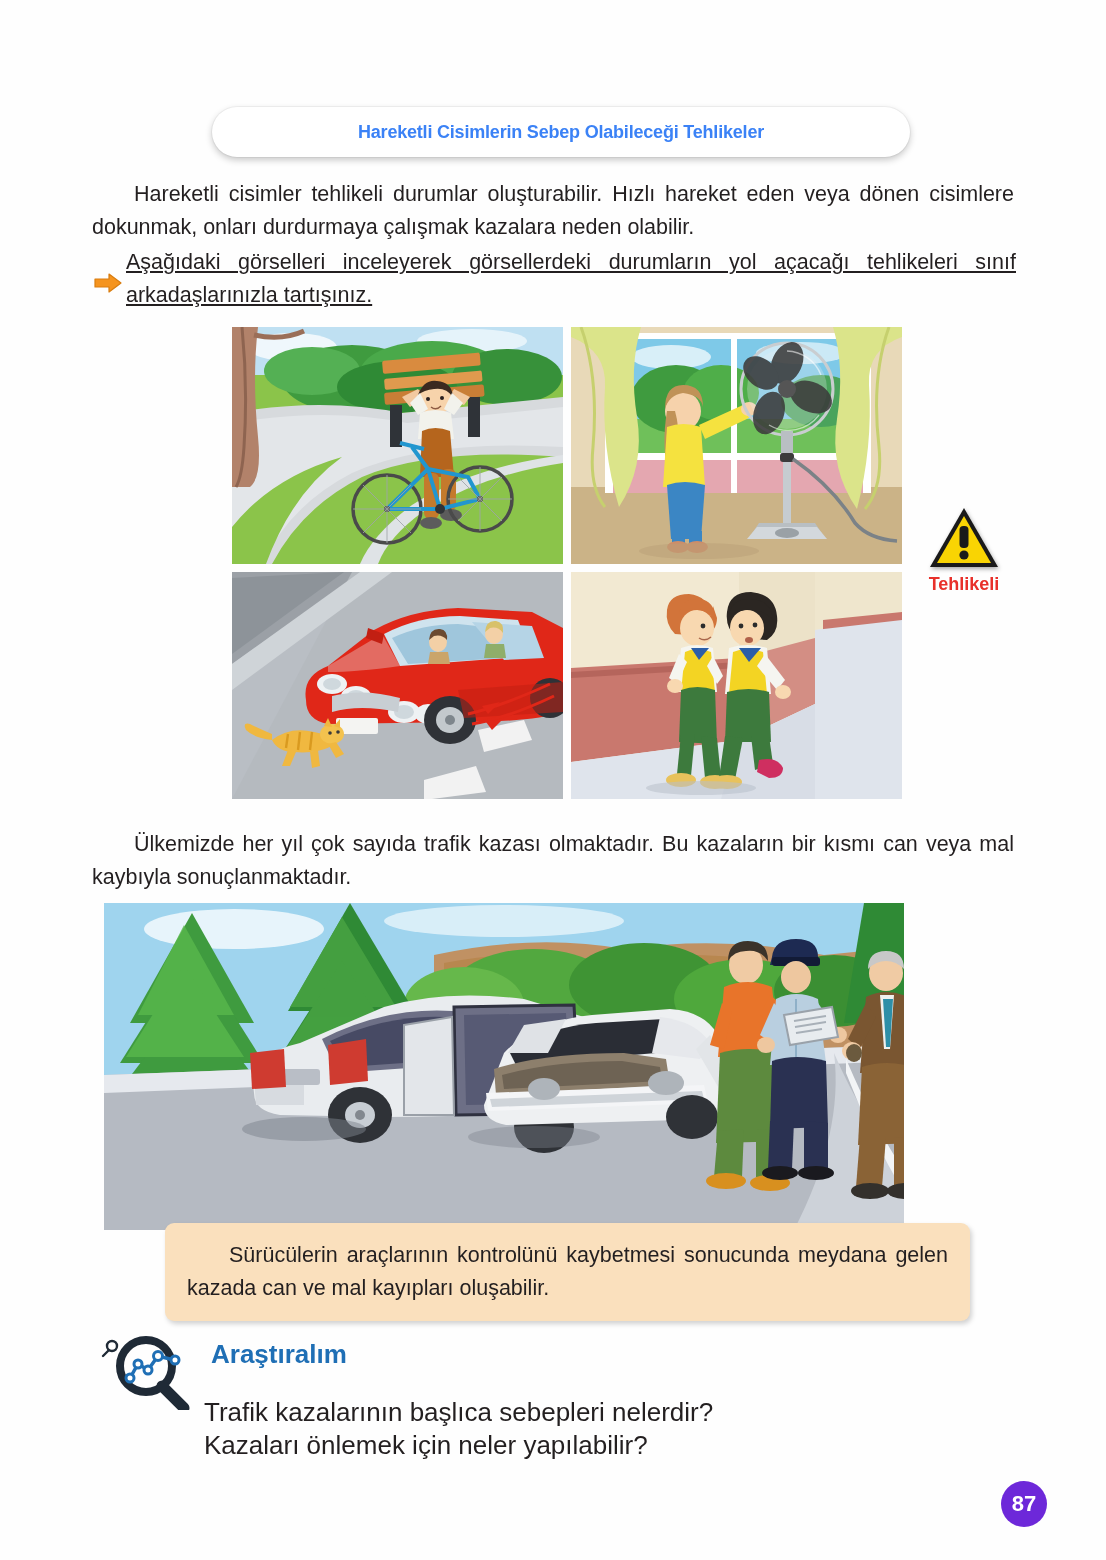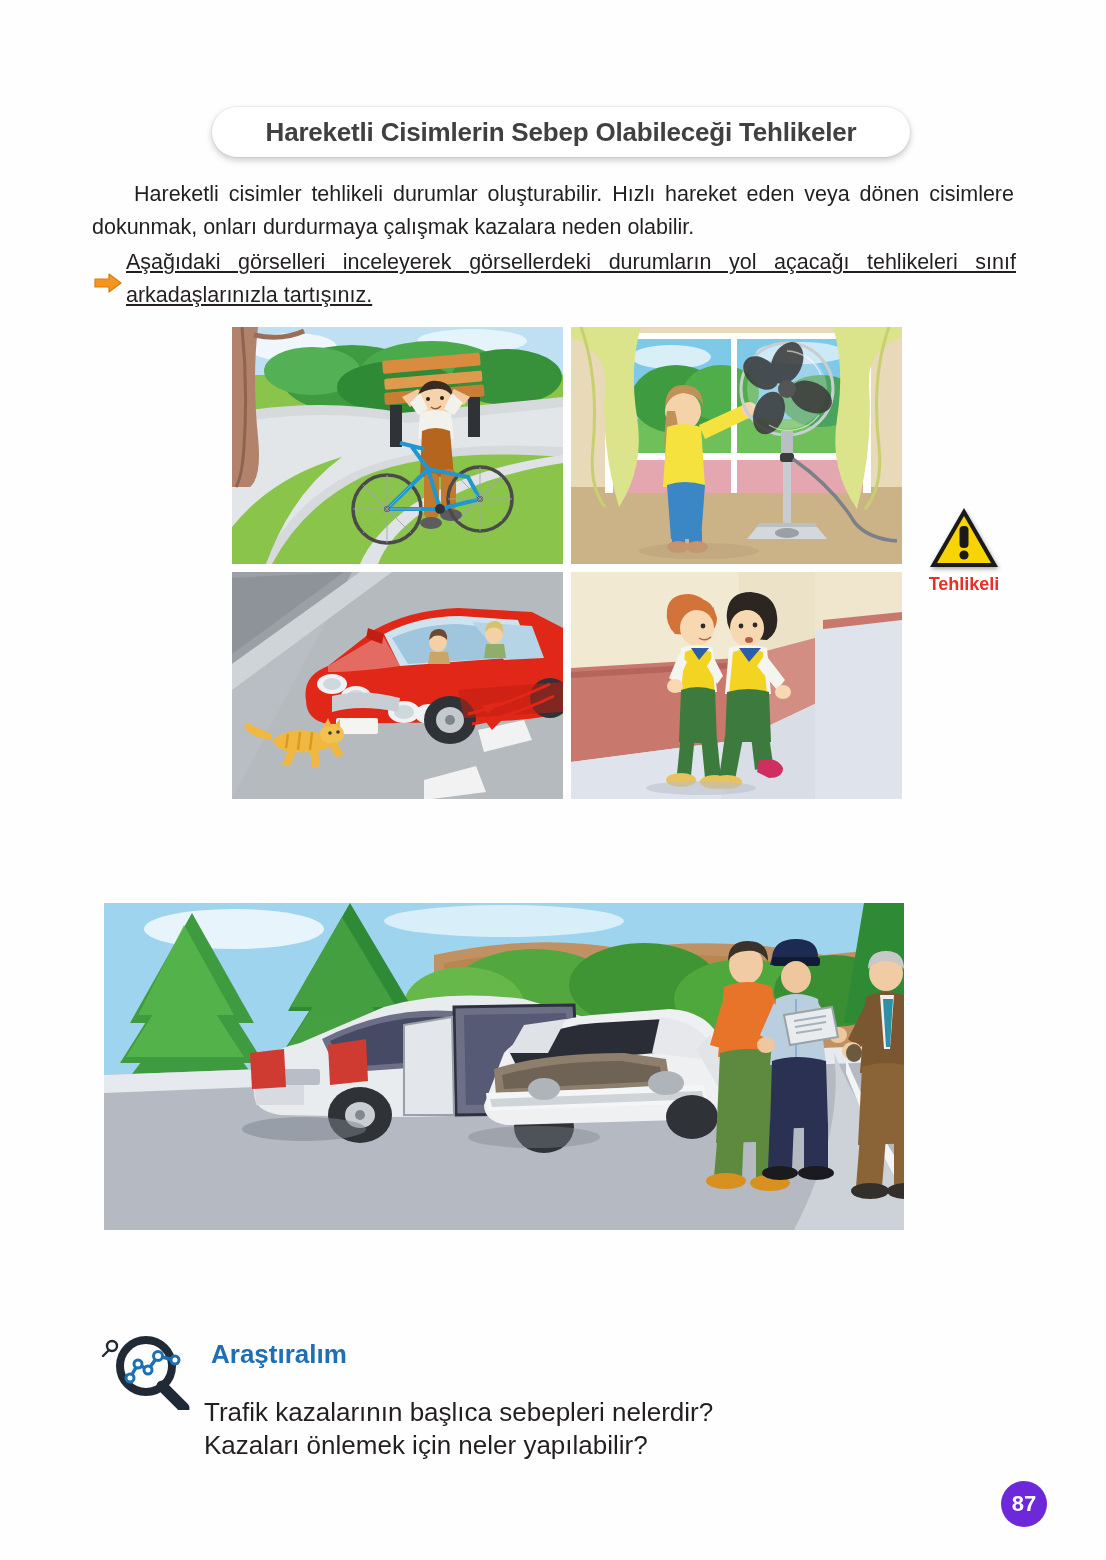--- a/index.html
+++ b/index.html
@@ -14,21 +14,21 @@
   
   .title-pill {
     position: absolute; left: 212px; top: 107px;
     width: 698px; height: 50px;
     background: #ffffff;
     border-radius: 25px;
     box-shadow: 0 3px 7px rgba(0,0,0,0.22), 0 0 0 1px rgba(0,0,0,0.04);
     display: flex; align-items: center; justify-content: center;
   }
   .title-pill span {
-    color: #404040; font-size: 26px; font-weight: bold;
+    color: #3b82f6; font-size: 18px; font-weight: bold;
     letter-spacing: -0.2px; white-space: nowrap;
   }
 
   
   .para {
     position: absolute;
     color: #231f20;
     font-size: 21.5px;
     line-height: 33px;
     text-align: justify;
@@ -386,20 +386,23 @@
       <svg viewBox="0 0 74 66">
         <path d="M37 3 L71 62 L3 62 Z" fill="#1a1a1a"></path>
         <path d="M37 11 L64 58 L10 58 Z" fill="#f9d403"></path>
         <rect x="32.5" y="21" width="9" height="22" rx="4" fill="#1a1a1a"></rect>
         <circle cx="37" cy="50" r="4.6" fill="#1a1a1a"></circle>
       </svg>
     </span>
     <div class="warning-label">Tehlikeli</div>
   </div>
 
+  <div class="para" style="left:92px; top:828px; width:922px;">
+    <span class="indent"></span><span>Ülkemizde her yıl çok sayıda trafik kazası olmaktadır. Bu kazaların bir kısmı can veya mal kaybıyla sonuçlanmaktadır.</span>
+  </div>
 
   <div class="scene">
     <svg viewBox="0 0 800 327" preserveAspectRatio="none">
       <rect width="800" height="327" fill="#9fd4ee"></rect>
       <ellipse cx="130" cy="26" rx="90" ry="20" fill="#ffffff" opacity=".75"></ellipse>
       <ellipse cx="400" cy="18" rx="120" ry="16" fill="#ffffff" opacity=".6"></ellipse>
 
       <path d="M330 52 Q430 30 520 46 Q620 32 720 52 L800 44 L800 160 L330 160 Z" fill="#c09163"></path>
       <path d="M340 60 Q420 44 500 58 Q590 44 690 62 L800 54 L800 120 L340 120 Z" fill="#b8874f"></path>
 
@@ -519,20 +522,23 @@
         <ellipse cx="750" cy="150" rx="8" ry="9" fill="#6b5a3e"></ellipse>
         <path d="M758 164 Q782 156 810 164 L812 240 L754 242 Z" fill="#8a6336"></path>
         <path d="M756 234 L782 234 L778 284 L752 284 Z" fill="#8a6336"></path>
         <path d="M790 234 L814 236 L814 284 L790 284 Z" fill="#8a6336"></path>
         <ellipse cx="766" cy="288" rx="19" ry="8" fill="#33302c"></ellipse>
         <ellipse cx="802" cy="288" rx="19" ry="8" fill="#33302c"></ellipse>
       </g>
     </svg>
   </div>
 
+  <div class="caption-box">
+    <p><span class="indent"></span><span>Sürücülerin araçlarının kontrolünü kaybetmesi sonucunda meydana gelen kazada can ve mal kayıpları oluşabilir.</span></p>
+  </div>
 
   <div class="research-icon">
     <svg viewBox="0 0 96 76">
       <circle cx="12" cy="12" r="5" fill="none" stroke="#1f2a36" stroke-width="2.4"></circle>
       <path d="M9 16 L3 22" stroke="#1f2a36" stroke-width="2.4" stroke-linecap="round"></path>
       <circle cx="46" cy="32" r="26" fill="none" stroke="#1f2a36" stroke-width="8"></circle>
       <path d="M62 52 L84 74" stroke="#1f2a36" stroke-width="11" stroke-linecap="round"></path>
       <g stroke="#1f6fb5" stroke-width="3.5" fill="none" stroke-linecap="round">
         <path d="M30 44 L38 30 L48 36 L58 22 L74 26"></path>
       </g>

